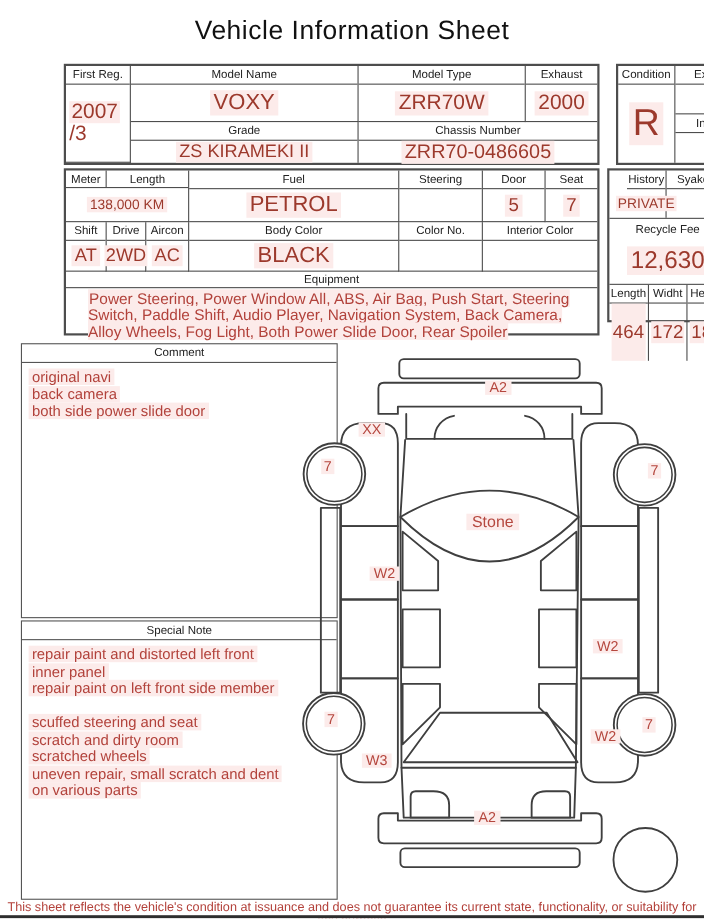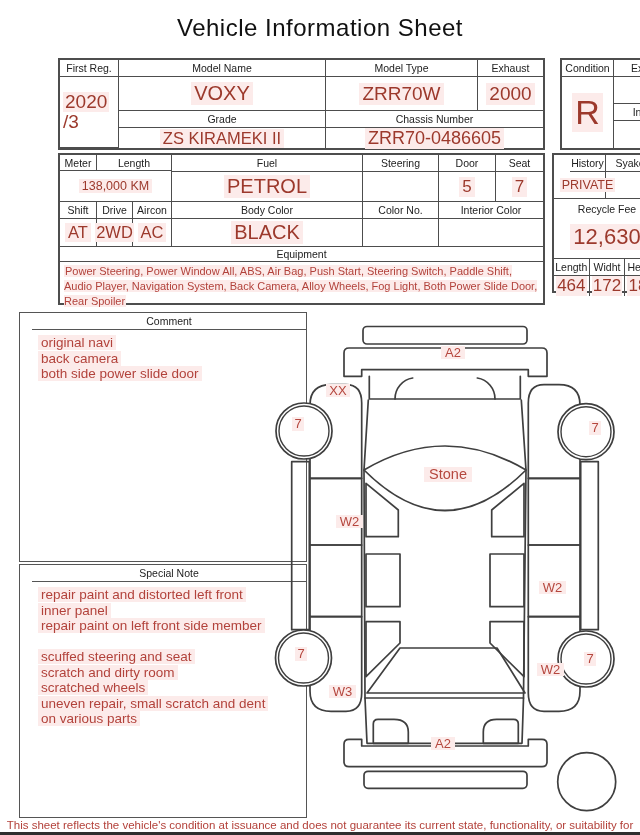--- a/index.html
+++ b/index.html
@@ -46,36 +46,36 @@
   
   #table2{left:18px;top:153px;width:487px;height:152px;}
   #table2 .grid{grid-template-columns:37px 36px 39px 191px 76px 57px auto;
                 grid-template-rows:47px 45px 15px auto;}
   .sublab-split{display:flex;border-bottom:1px solid var(--line);}
   .sublab-split span{font-size:10.5px;line-height:13px;padding-top:2px;text-align:center;white-space:nowrap;}
   .sublab-split .s1{width:37px;border-right:1px solid var(--line);}
   .sublab-split .s2{flex:1;}
   .equip-label{grid-column:1/8;border-right:none;display:flex;align-items:center;justify-content:center;
                font-size:10.5px;border-bottom:1px solid var(--line);}
-  .equip-text{grid-column:1/8;border:none;display:block;padding:2px 4px;
-              font-size:11px;line-height:15px;color:var(--red-note);}
+  .equip-text{grid-column:1/8;border:none;display:block;padding:2px 20px;
+              font-size:14px;line-height:15px;color:var(--red-note);}
 
   
   #panel2{left:512px;top:153px;width:110px;height:140px;}
   .p2-row1{display:flex;height:44px;border-bottom:1px solid var(--line);}
   .p2-hist{width:52px;border-right:1px solid var(--line);display:flex;flex-direction:column;padding-left:16px;}
   .p2-sya{flex:1;display:flex;flex-direction:column;}
   .p2-recycle{height:60px;border-bottom:1px solid var(--line);display:flex;flex-direction:column;}
   .p2-recycle .rlab{font-size:10.5px;text-align:center;padding-top:4px;}
   .p2-dims{display:flex;flex:1;}
   .p2-dims .dcol{flex:1;display:flex;flex-direction:column;border-right:1px solid var(--line);}
   .p2-dims .dcol:last-child{border-right:none;}
 
   
-  .note-box{position:absolute;left:19px;width:288px;border:1.5px solid #555;background:#fff;padding-left:12px;}
+  .note-box{position:absolute;left:19px;width:288px;border:1.5px solid #555;background:#fff;}
   #comment-box{top:312px;height:250px;}
   #special-box{top:564px;height:254px;}
   .note-head{height:17px;border-bottom:1px solid #555;text-align:center;
              font-size:10.5px;line-height:16px;color:#222;}
   .note-body{padding:5px 6px;}
   .note-line{min-height:15.5px;line-height:15.5px;font-size:13.5px;color:var(--red-note);}
 
   
   #diagram{position:absolute;left:267px;top:315px;width:370px;height:500px;}
   #diagram .shape{stroke:var(--diagram-line);stroke-width:1.7;fill:none;
@@ -101,21 +101,21 @@
 
 <div class="sheet">
 
   <div class="title">Vehicle Information Sheet</div>
 
   <div class="box" id="table1">
     <div class="grid">
       <div class="cell" style="grid-row:1/3;">
         <div class="lab">First Reg.</div>
         <div class="firstreg-val">
-          <span class="hl" style="align-self:flex-start;padding:0 2px;">2020</span>
+          <span class="hl" style="align-self:flex-start;padding:0 2px;">2007</span>
           <span>/3</span>
         </div>
       </div>
       <div class="cell">
         <div class="lab">Model Name</div>
         <div class="val fs20">
             <span class="hl">VOXY</span>
           </div>
       </div>
       <div class="cell">
@@ -250,21 +250,21 @@
     <div class="p2-recycle">
       <div class="rlab">Recycle Fee</div>
       <div class="val fs22">
           <span class="hl">12,630</span>
         </div>
     </div>
     <div class="p2-dims">
       <div class="dcol">
         <div class="lab">Length</div>
         <div class="val fs17">
-            <span class="hl" style="padding:0 1px;">464</span>
+            <span class="hl" style="padding:16px 1px;">464</span>
           </div>
       </div>
       <div class="dcol">
         <div class="lab">Widht</div>
         <div class="val fs17">
             <span class="hl" style="padding:0 1px;">172</span>
           </div>
       </div>
       <div class="dcol">
         <div class="lab">Height</div>

